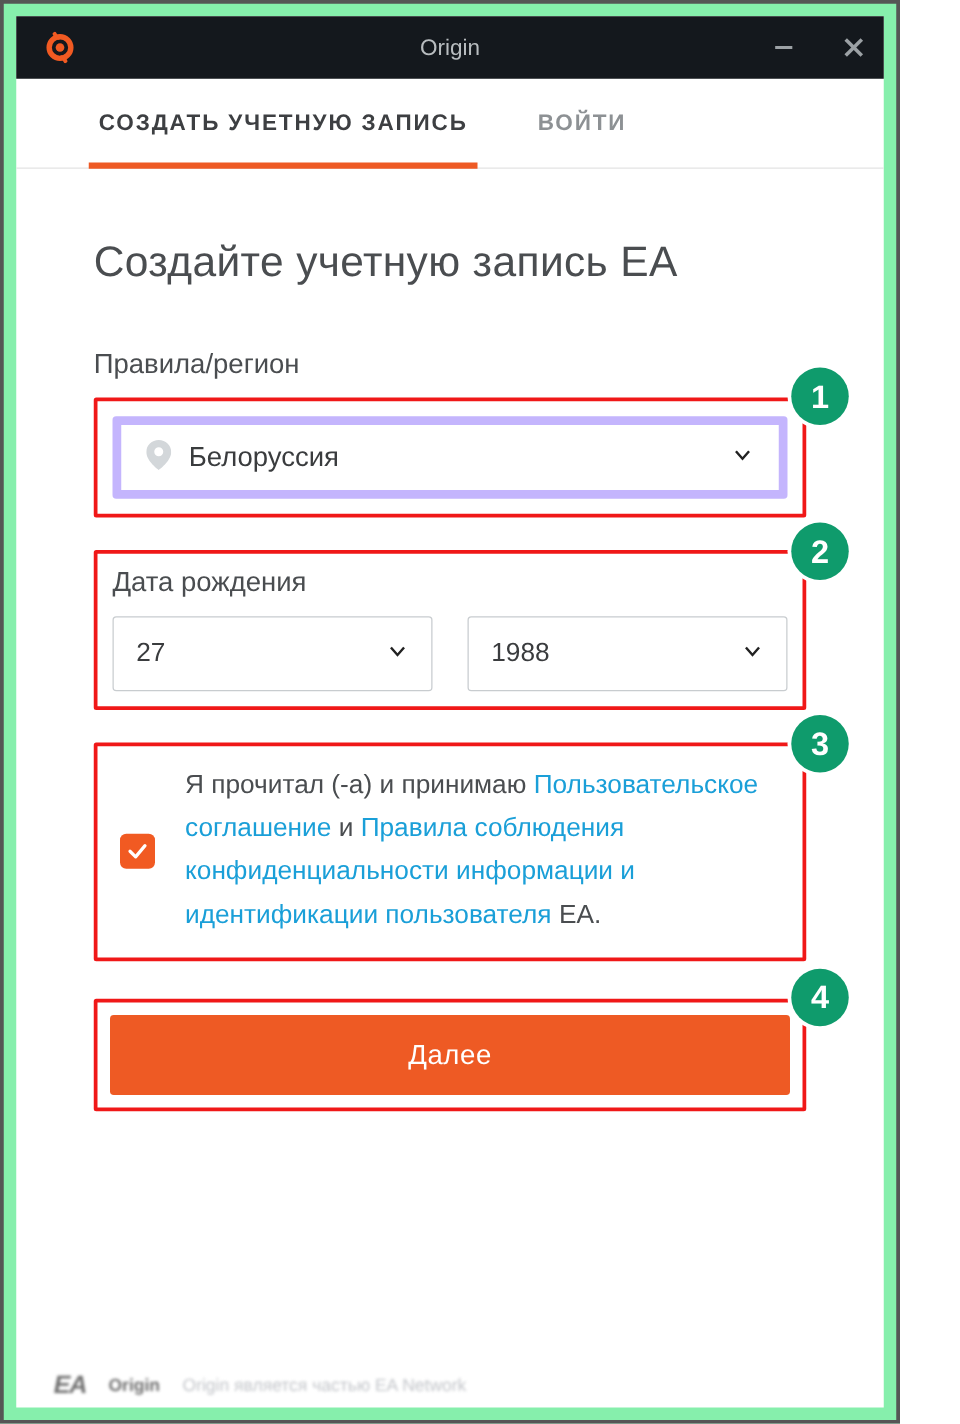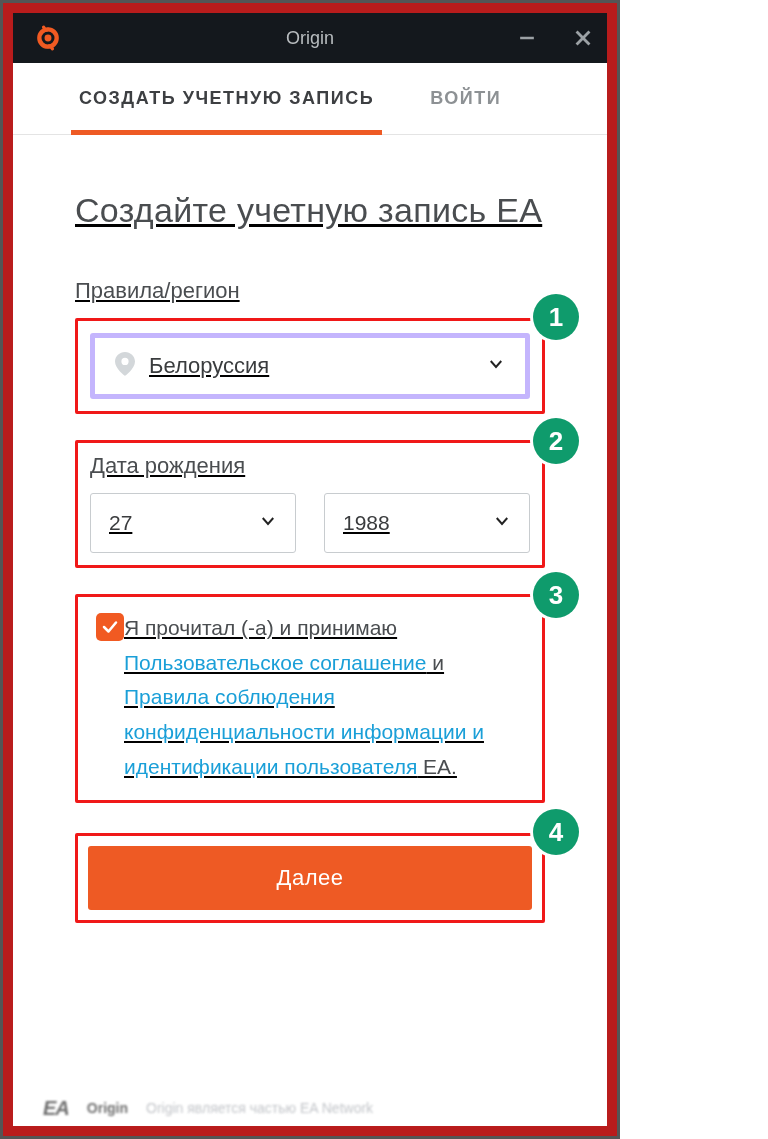--- a/index.html
+++ b/index.html
@@ -1,49 +1,49 @@
 <!DOCTYPE html>
 <html><head>
 <meta charset="utf-8">
 <style>
   * { box-sizing: border-box; margin: 0; padding: 0; }
   html, body { width: 768px; height: 1139px; font-family: "Segoe UI", Arial, sans-serif; background:#fff; }
-  .outer-frame { width:620px; height:1139px; border:3px solid #555; position:relative; background:#b91c1c; overflow:hidden; }
+  .outer-frame { width:720px; height:1139px; border:3px solid #555; position:relative; background:#86efac; overflow:hidden; }
   .window { position:absolute; left:10px; top:10px; right:10px; bottom:10px; background:#fff; }
   .titlebar { height:50px; background:#14181d; display:flex; align-items:center; position:relative; }
   .titlebar .logo { width:26px; height:26px; margin-left:22px; position:relative; }
   .titlebar .logo svg { width:26px; height:26px; display:block; }
   .titlebar .wtitle { position:absolute; left:0; right:0; text-align:center; color:#b8bcbf; font-size:18px; font-weight:400; pointer-events:none; }
   .titlebar .win-controls { position:absolute; right:14px; top:0; height:100%; display:flex; align-items:center; gap:36px; }
   .win-btn { width:20px; height:20px; color:#9ca1a5; cursor:pointer; display:flex; align-items:center; justify-content:center; }
 
   .tabs { height:72px; border-bottom:1px solid #e4e4e4; display:flex; align-items:stretch; padding-left:62px; }
   .tab { display:flex; align-items:center; font-size:18px; letter-spacing:1.5px; color:#8d9194; font-weight:600; padding:0 4px; margin-right:48px; cursor:pointer; position:relative; }
   .tab.active { color:#3d3f42; }
   .tab.active::after { content:""; position:absolute; left:-4px; right:-4px; bottom:-1px; height:5px; background:#ee5a24; }
 
-  .content { padding:56px 62px 0 62px; position:relative;text-decoration:underline; }
+  .content { padding:56px 62px 0 62px; position:relative; }
   .page-title { font-size:34px; font-weight:400; color:#4a4d50; margin-bottom:48px; letter-spacing:0.3px; }
 
   .field-label { font-size:22px; color:#4a4d50; margin-bottom:14px; }
-  .select-control { height:66px; border:5px solid #c4b5fd; border-radius:3px; background:#fff; display:flex; align-items:center; padding:0 20px; position:relative; cursor:pointer; }
+  .select-control { height:66px; border:7px solid #c4b5fd; border-radius:3px; background:#fff; display:flex; align-items:center; padding:0 20px; position:relative; cursor:pointer; }
   .select-control .pin { color:#cfd3d6; margin-right:14px; }
   .select-control .value { font-size:22px; color:#3a3c3e; flex:1; }
   .chevron { width:18px; height:18px; }
 
   .dob-row { display:flex; gap:28px; }
   .dob-row .sel { flex:1; height:60px; border:1px solid #c8cccf; border-radius:3px; display:flex; align-items:center; padding:0 18px; cursor:pointer; background:#fff; }
   .dob-row .sel .value { font-size:21px; color:#3a3c3e; flex:1; }
 
   .redbox { border:3px solid #f01818; border-radius:2px; padding:12px; position:relative; margin-bottom:26px; }
   .redbox.tight { padding:10px; }
 
   .badge { position:absolute; width:46px; height:46px; border-radius:50%; background:#0f9b6c; color:#fff; display:flex; align-items:center; justify-content:center; font-size:26px; font-weight:600; box-shadow:0 0 0 3px #fff; z-index:5; }
 
-  .terms { display:flex; align-items:flex-start; gap:0; font-size:21px; line-height:1.65; color:#4a4d50; padding:2px 6px 4px 6px; }
+  .terms { display:flex; align-items:center; gap:24px; font-size:21px; line-height:1.65; color:#4a4d50; padding:2px 6px 4px 6px; }
   .checkbox { width:28px; height:28px; min-width:28px; border-radius:5px; background:#f15a22; display:flex; align-items:center; justify-content:center; margin-top:2px; cursor:pointer; }
   .terms a { color:#1a9fd8; text-decoration:none; cursor:pointer; }
 
   .next-btn { width:100%; height:64px; background:#ee5a24; color:#fff; font-size:22px; border:none; border-radius:3px; cursor:pointer; letter-spacing:0.5px; }
 
   .footer { position:absolute; left:0; right:0; bottom:0; height:36px; display:flex; align-items:center; padding:0 30px; color:#b7babf; font-size:14px; gap:18px; filter:blur(1.2px); opacity:0.85; }
   .footer .ea { font-weight:900; font-style:italic; font-size:20px; letter-spacing:-1px; color:#555; }
   .footer .origin-word { font-weight:700; color:#555; }
 </style>
 </head>

